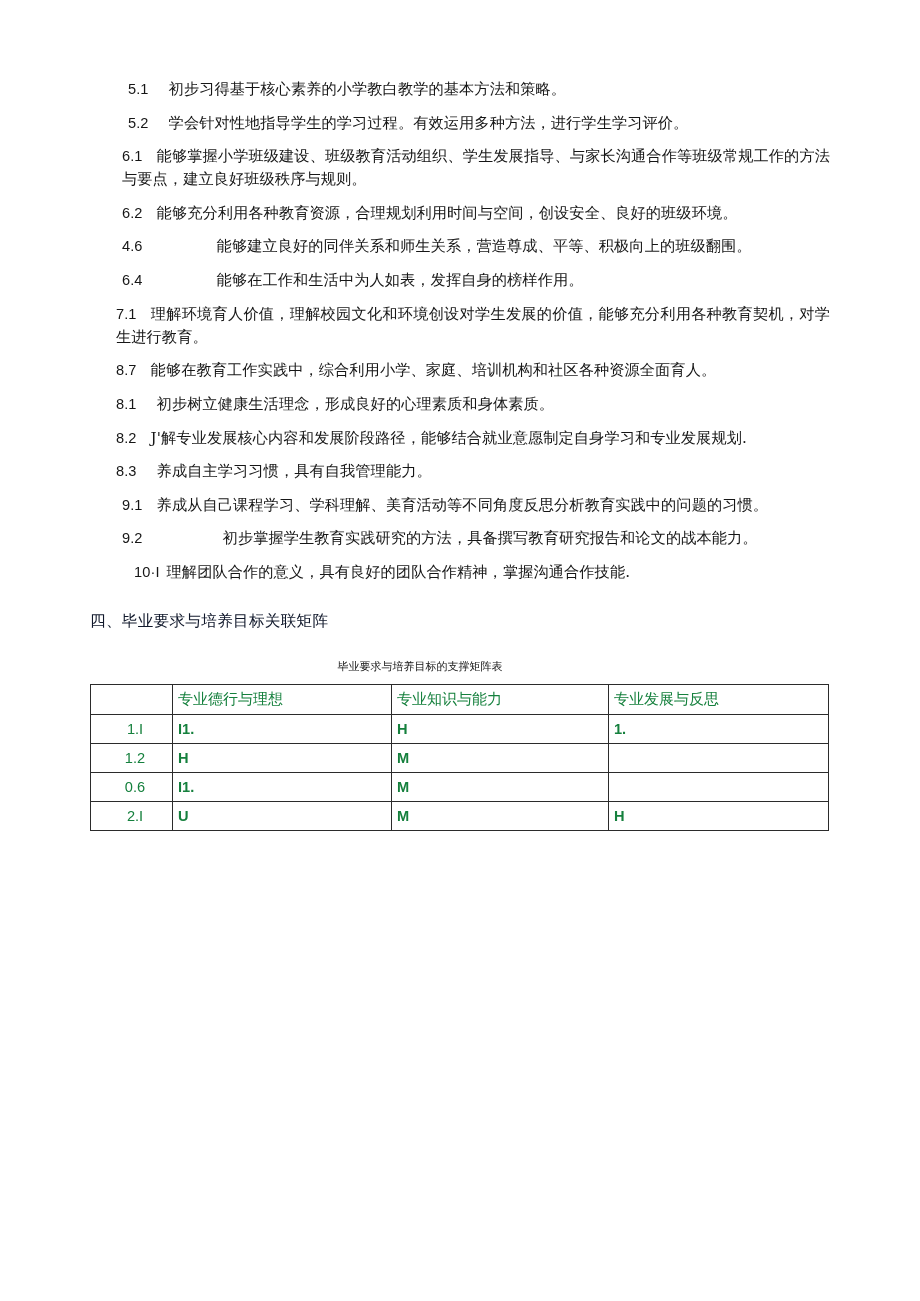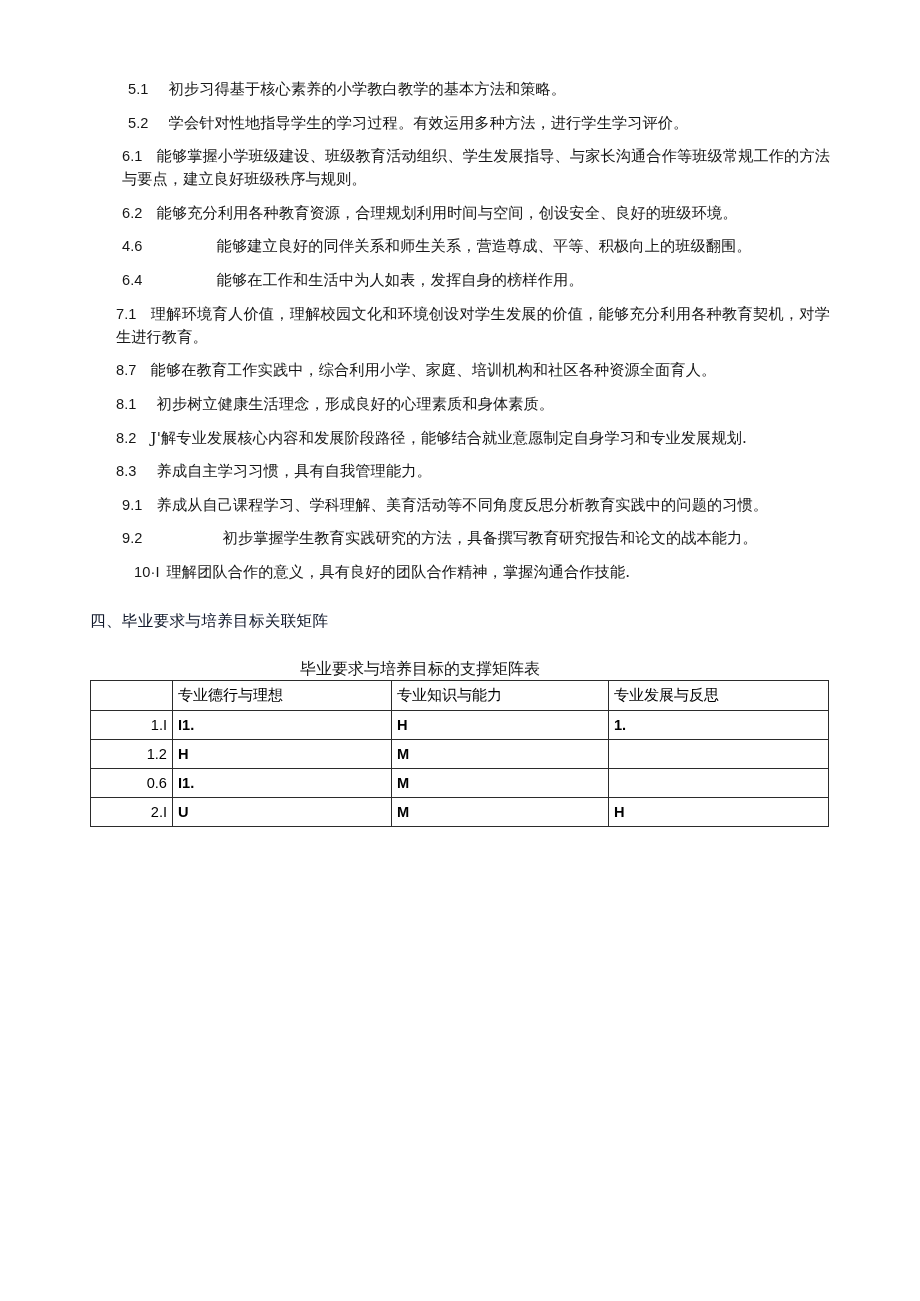--- a/index.html
+++ b/index.html
@@ -69,22 +69,22 @@
     color: #0f172a;
     letter-spacing: 0.3px;
   }
 
   
   .table-wrap {
     margin-top: 26px;
   }
   .table-title {
     text-align: center;
-    font-size: 16px;
-    margin: 0 0 0 0;
+    font-size: 11px;
+    margin: 0 0 10px 0;
     color: #151515;
     
     padding-right: 80px;
   }
 
   table.matrix {
     border-collapse: collapse;
     width: 738px;
     table-layout: fixed;
     margin: 0;
@@ -94,33 +94,33 @@
   table.matrix col.c2 { width: 217px; }
   table.matrix col.c3 { width: 220px; }
 
   table.matrix td,
   table.matrix th {
     border: 1px solid #2b2b2b;
     height: 26px;
     font-size: 14.6px;
     font-weight: normal;
     padding: 1px 5px;
-    color: #000000;
+    color: #15803d;
     font-family: "Liberation Sans", "DejaVu Sans", sans-serif;
     vertical-align: middle;
   }
   table.matrix th {
     text-align: left;
     font-family: "DejaVu Serif", "Liberation Serif", serif;
     font-size: 15px;
     height: 27px;
   }
   table.matrix th.blank { border-left: 1px solid #2b2b2b; }
   table.matrix td.rowhead {
-    text-align: right;
+    text-align: center;
     padding-left: 12px;
   }
   table.matrix td.val {
     text-align: left;
     font-weight: bold;
   }
   table.matrix tr { height: 26px; }
 </style>
 </head>
 <body>

